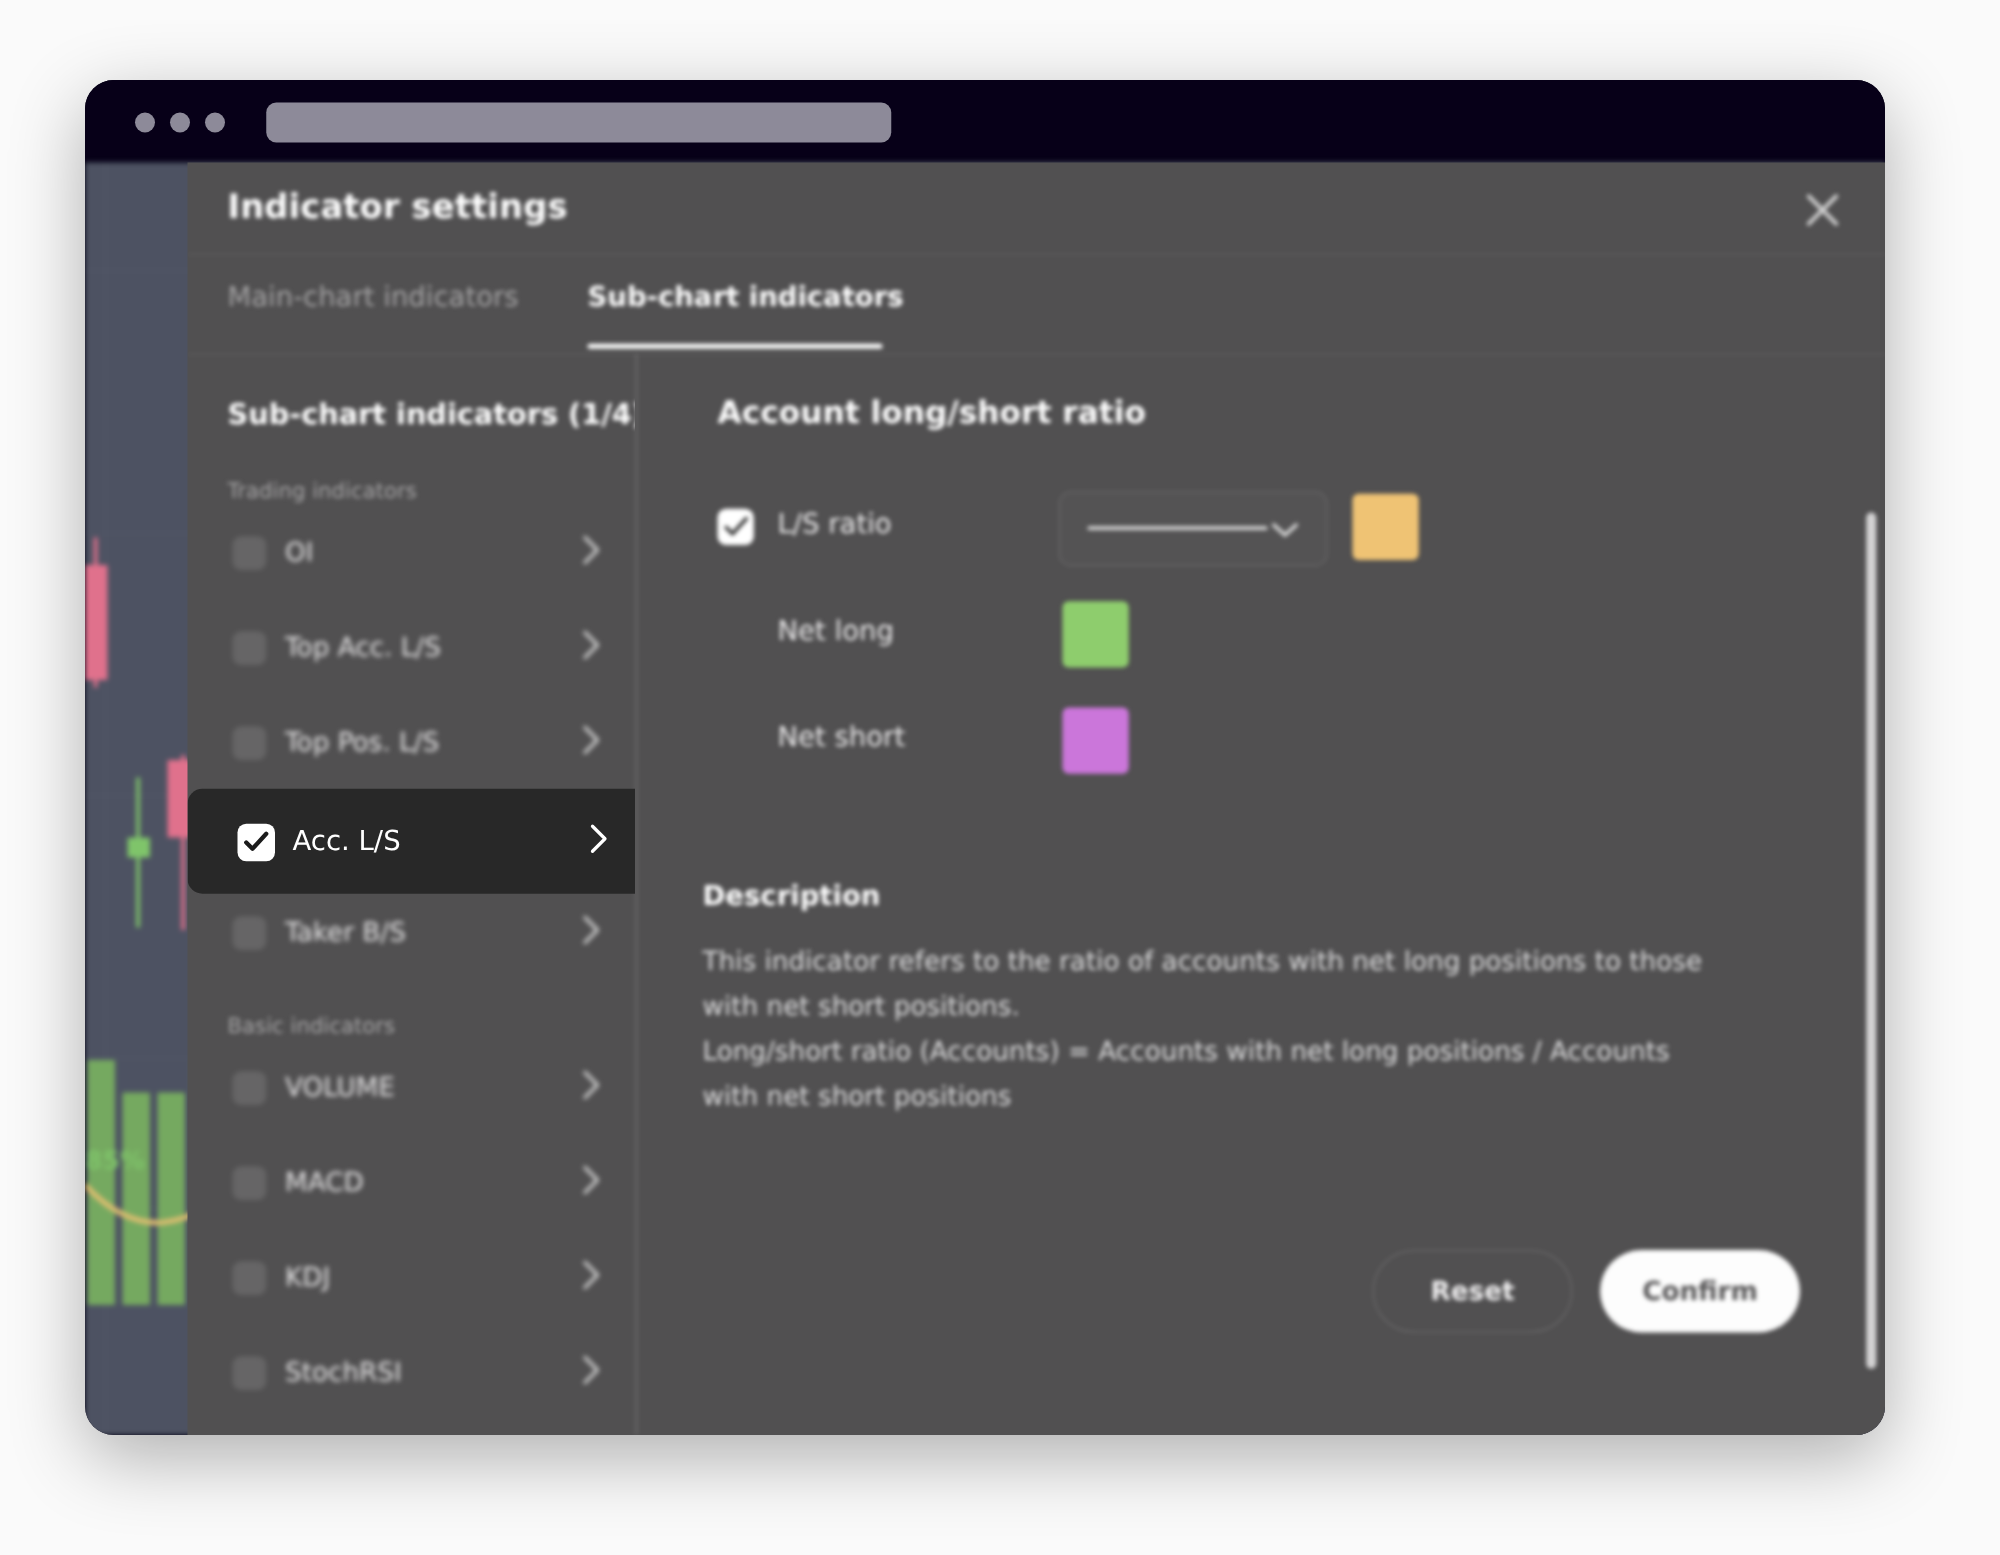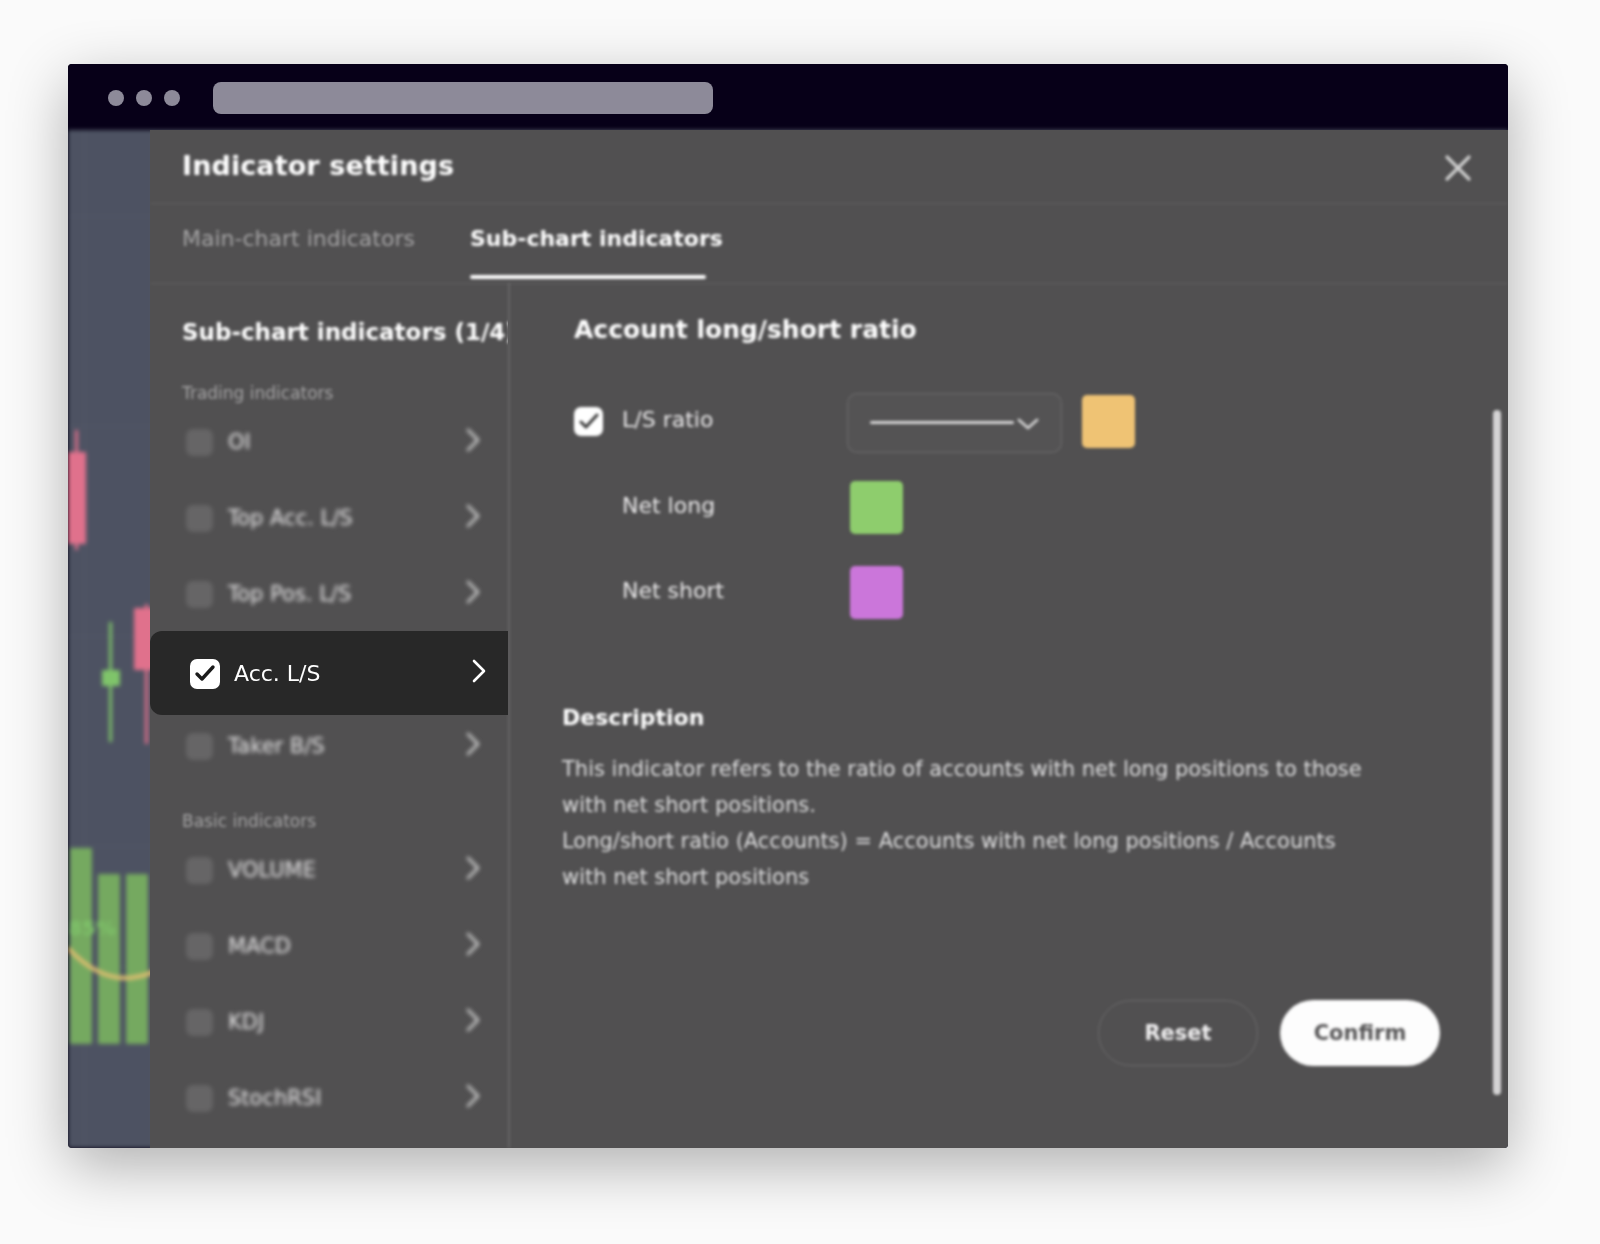--- a/index.html
+++ b/index.html
@@ -6,21 +6,21 @@
   body{
     width:1600px;height:1244px;
     font-family:"DejaVu Sans","Liberation Sans",sans-serif;
     -webkit-font-smoothing:antialiased;
     overflow:hidden;
   }
 
   
   #window-frame{
     position:absolute;left:68px;top:64px;width:1440px;height:1084px;
-    background:#050014;border-radius:4px;overflow:hidden;
+    background:#050014;border-radius:23px;overflow:hidden;
     box-shadow:0 18px 60px rgba(0,0,0,.30);
   }
   #titlebar{
     position:absolute;left:0;top:0;width:100%;height:66px;background:#070018;
   }
   .dot{position:absolute;top:26px;width:16px;height:16px;border-radius:50%;background:#8d8a99;}
   #dot1{left:40px;} #dot2{left:68px;} #dot3{left:96px;}
   #urlbar{
     position:absolute;left:145px;top:18px;width:500px;height:32px;
     border-radius:8px;background:#8d8a99;

